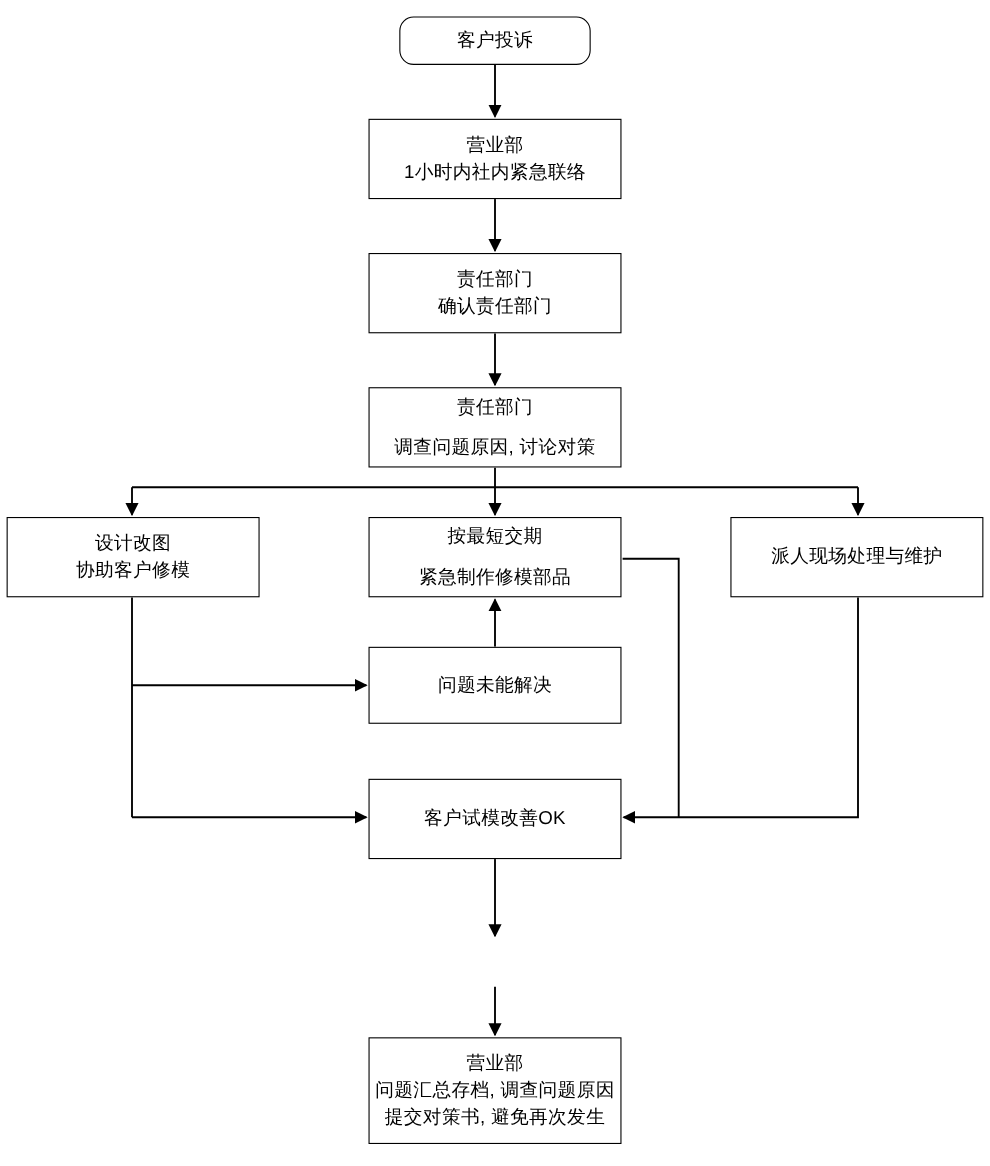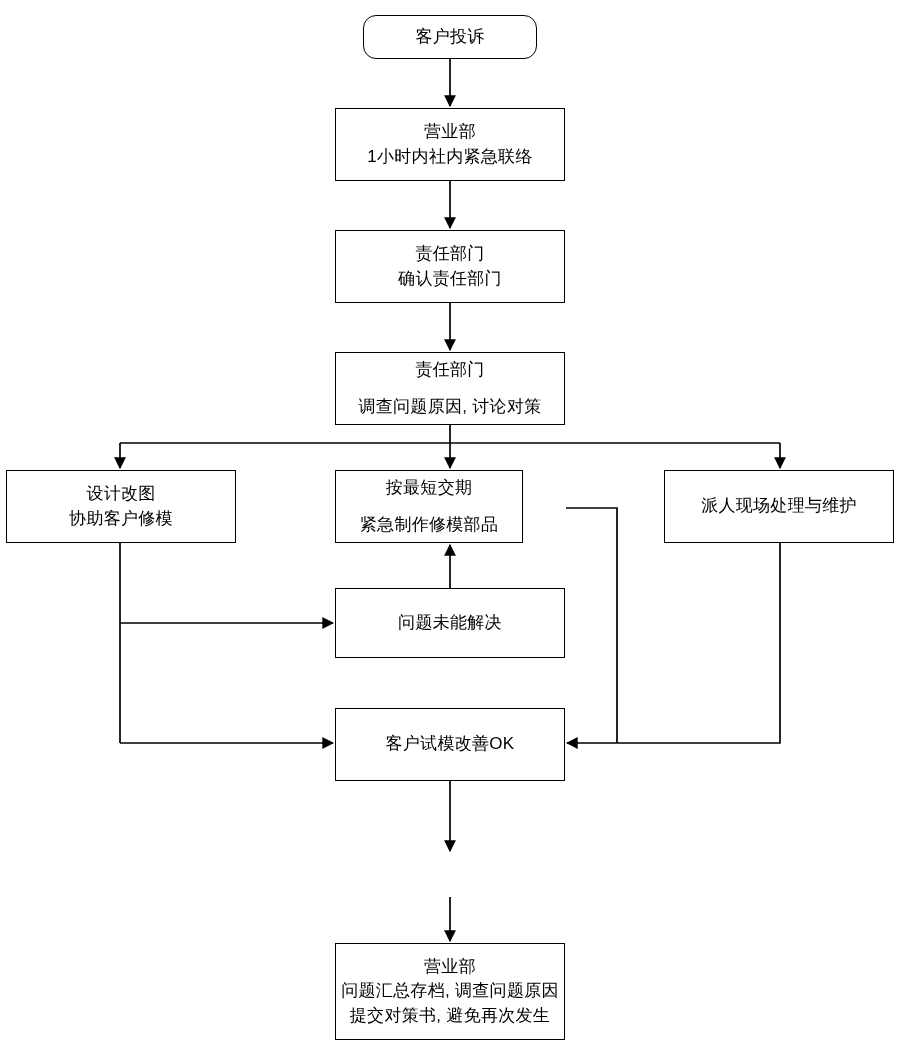--- a/index.html
+++ b/index.html
@@ -111,21 +111,21 @@
   <div class="node" style="left:335px; top:352px; width:230px; height:73px;gap:13px;">
     <span class="line">责任部门</span>
     <span class="line">调查问题原因, 讨论对策</span>
   </div>
 
   <div class="node" style="left:6px; top:470px; width:230px; height:73px;">
     <span class="line">设计改图</span>
     <span class="line">协助客户修模</span>
   </div>
 
-  <div class="node" style="left:335px; top:470px; width:188px; height:73px;gap:12px;">
+  <div class="node" style="left:335px; top:470px; width:230px; height:73px;gap:12px;">
     <span class="line">按最短交期</span>
     <span class="line">紧急制作修模部品</span>
   </div>
 
   <div class="node" style="left:335px; top:588px; width:230px; height:70px;">
     <span class="line">问题未能解决</span>
   </div>
 
   <div class="node" style="left:664px; top:470px; width:230px; height:73px;">
     <span class="line">派人现场处理与维护</span>

